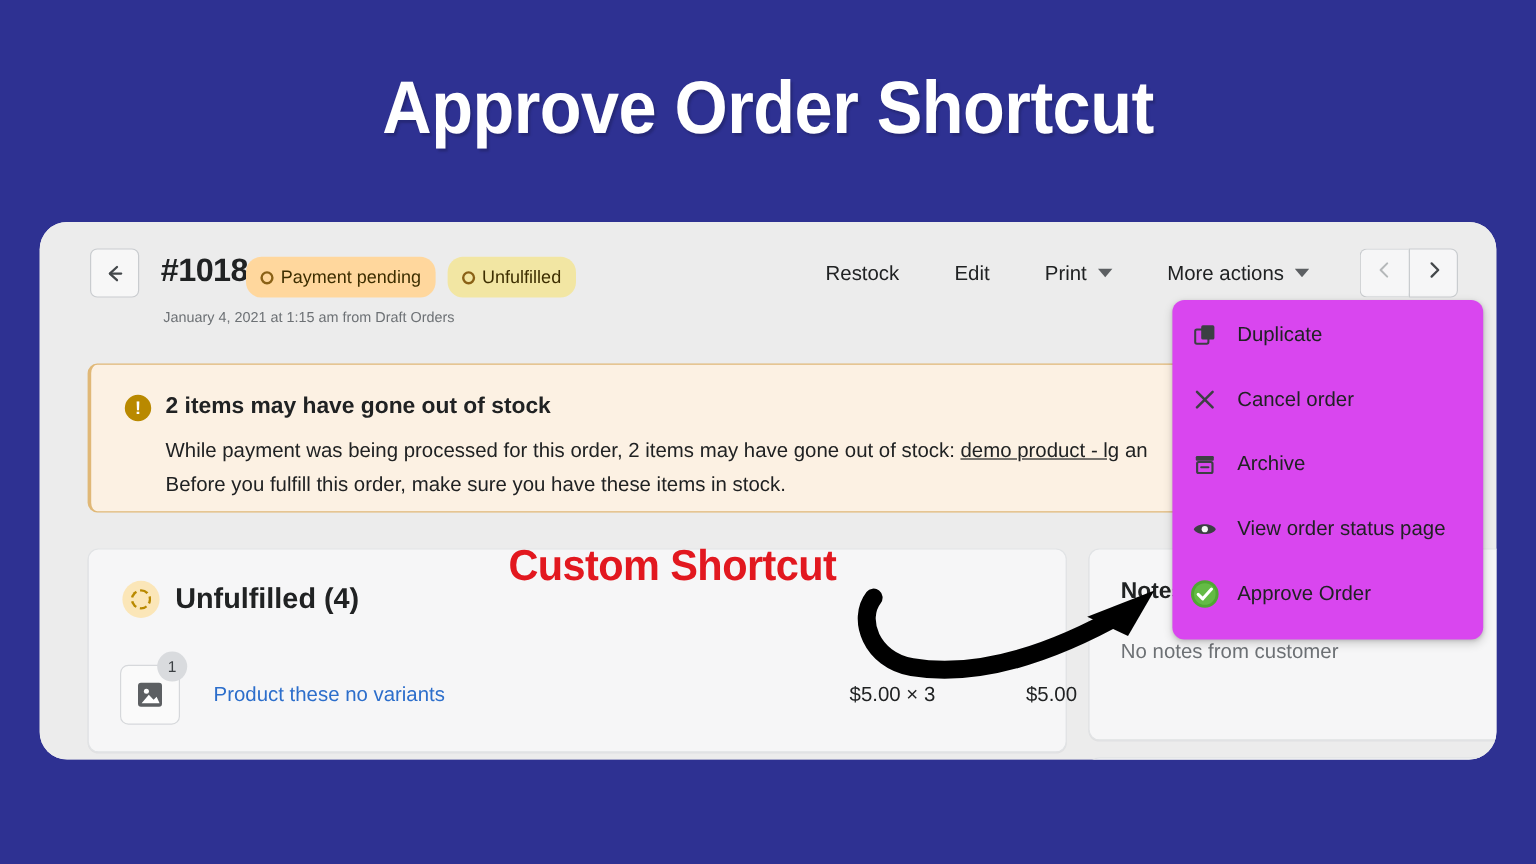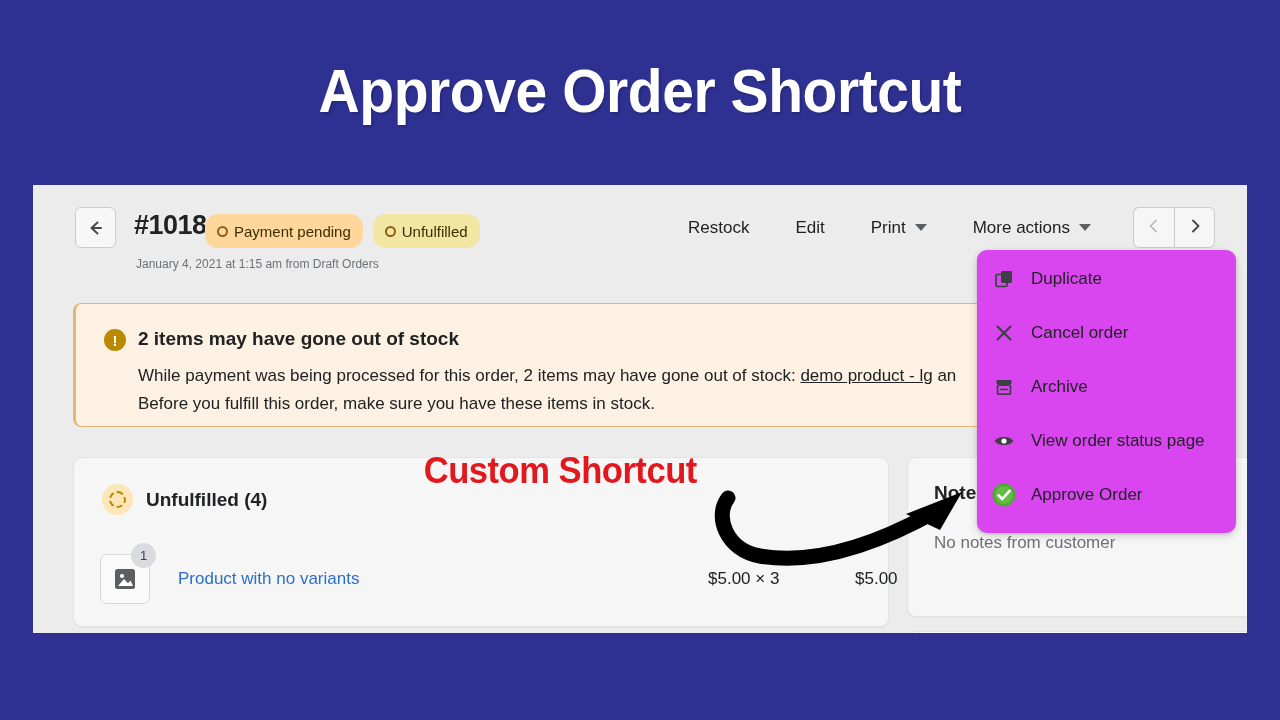--- a/index.html
+++ b/index.html
@@ -19,20 +19,21 @@
     letter-spacing:-0.5px;
     transform:scaleX(0.92);
     text-shadow:2px 2px 2px rgba(0,0,0,0.18);
     line-height:1.05;
   }
   
   .shot{
     position:absolute;left:33px;top:185px;width:1214px;height:448px;
     background:#ececec;
     overflow:hidden;
+    border-radius:23px;
   }
   .page{
     position:absolute;left:0;top:0;width:1214px;height:448px;
     background:#ececec;
   }
   
   .order-head{position:absolute;left:0;top:0;width:1214px;height:105px;}
   .back-btn{
     position:absolute;left:42px;top:22px;width:41px;height:41px;
     border:1px solid #c9cccf;border-radius:6px;background:#f7f7f7;
@@ -107,21 +108,21 @@
   .card-right{left:874px;top:272px;width:350px;height:160px;}
   .fulfill-head{position:absolute;left:28px;top:26px;display:flex;align-items:center;gap:13px;}
   .dashcircle{
     width:31px;height:31px;border-radius:50%;background:#fbe6b8;
     display:flex;align-items:center;justify-content:center;
   }
   .dashcircle i{
     display:block;width:17px;height:17px;border-radius:50%;
     border:2.5px dashed #b98900;box-sizing:border-box;
   }
-  .fulfill-title{font-size:19px;font-weight:bold;color:#202223;}
+  .fulfill-title{font-size:24px;font-weight:bold;color:#202223;}
   .line-item{position:absolute;left:26px;top:92px;width:766px;height:58px;display:flex;align-items:center;}
   .thumb-wrap{position:relative;width:50px;height:50px;}
   .thumb{
     width:50px;height:50px;border:1px solid #d6d8db;border-radius:7px;background:#fafafa;
     display:flex;align-items:center;justify-content:center;box-sizing:border-box;
   }
   .thumb svg{display:block;}
   .qty-badge{
     position:absolute;left:31px;top:-11px;width:25px;height:25px;border-radius:50%;
     background:#d9dbde;color:#3b3f43;font-size:13px;
@@ -242,21 +243,21 @@
         <div class="thumb-wrap">
           <div class="thumb">
             <svg width="28" height="28" viewBox="0 0 28 28">
               <rect x="4" y="4" width="20" height="20" rx="2.5" fill="#5c5f62"></rect>
               <circle cx="11" cy="11" r="2.1" fill="#ffffff"></circle>
               <path d="M7 21 L13 14 L17 18.2 L19.5 15.6 L22 21 Z" fill="#ffffff"></path>
             </svg>
           </div>
           <div class="qty-badge">1</div>
         </div>
-        <div class="item-name">Product with no variants</div>
+        <div class="item-name">Product these no variants</div>
         <div class="item-unit">$5.00 × 3</div>
         <div class="item-total">$5.00</div>
       </div>
     </div>
 
     <div class="card card-right">
       <div class="notes-title">Notes</div>
       <div class="notes-body">No notes from customer</div>
     </div>
     <div class="card card-bottom"></div>

